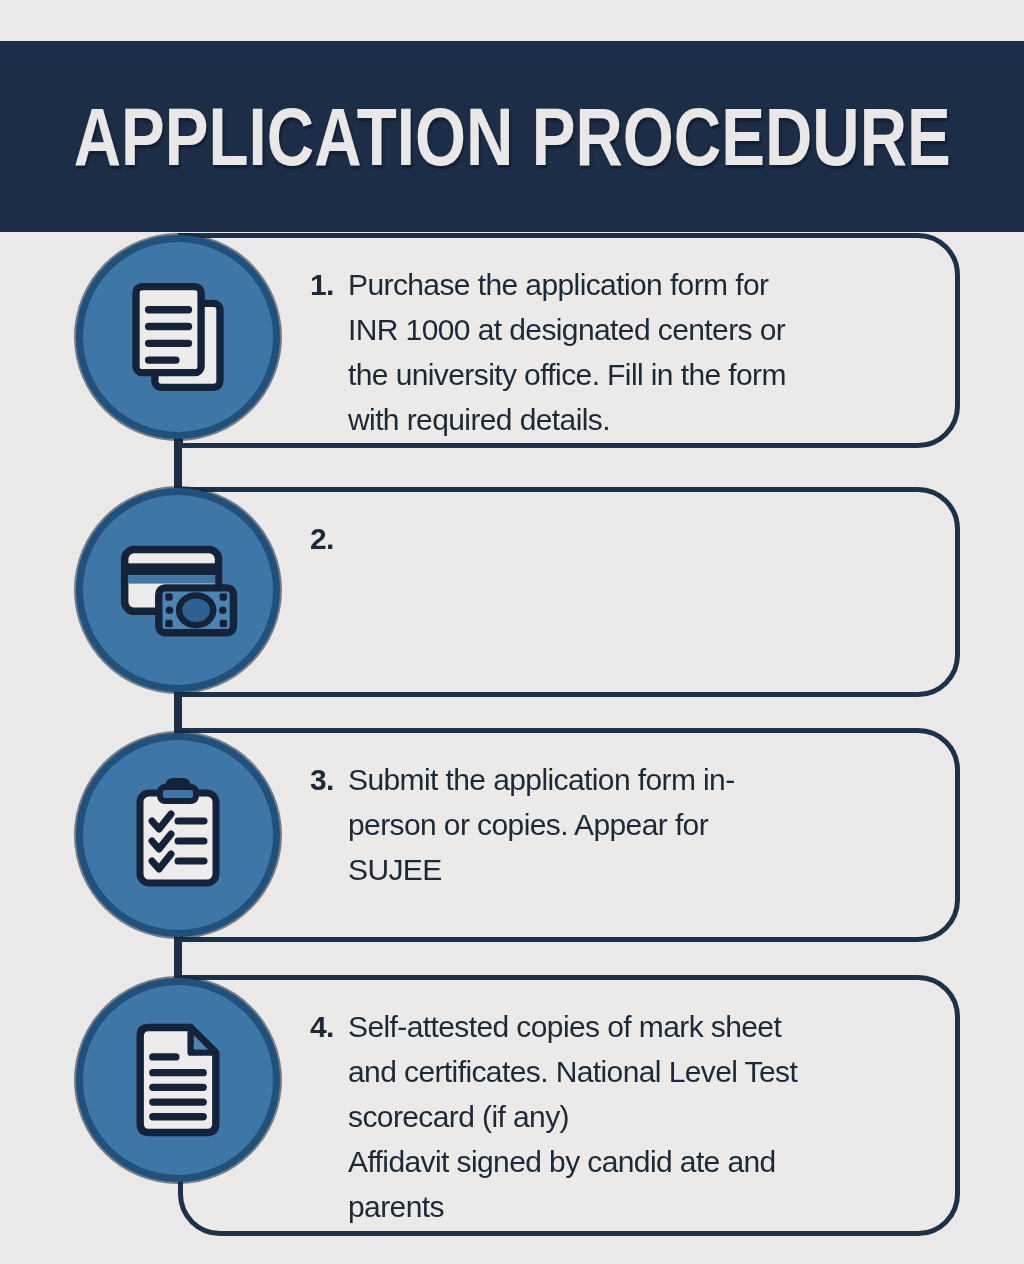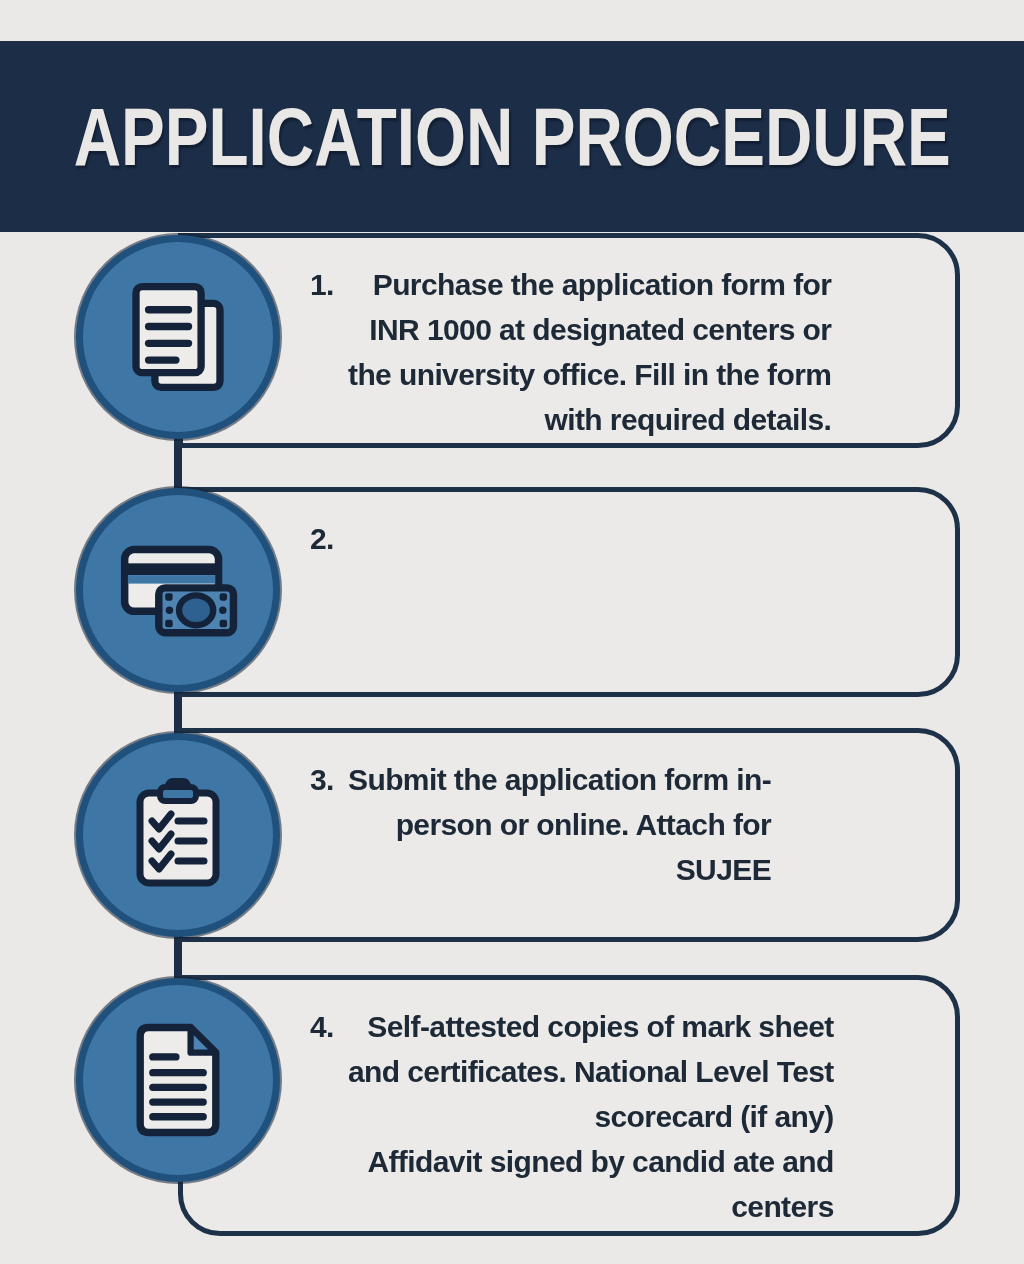--- a/index.html
+++ b/index.html
@@ -31,21 +31,21 @@
   .box2{top:487px;height:210px;}
   .box3{top:728px;height:214px;}
   .box4{top:975px;height:261px;border-radius:0 42px 42px 42px;}
   .step-line{display:flex;align-items:flex-start;}
   .num{
     flex:0 0 38px;font-size:30px;line-height:45px;font-weight:700;
     color:#1d2936;letter-spacing:-0.6px;
   }
   .txt{
     font-size:30px;line-height:45px;color:#1d2936;letter-spacing:-0.6px;
-    white-space:pre-line;font-weight:700;text-align:right;
+    white-space:pre-line;font-weight:400;
   }
   .circle{
     position:absolute;left:76px;width:190px;height:190px;border-radius:50%;
     background:#3e76a6;border:7px solid #20507c;z-index:2;
     box-shadow:0 0 0 2px rgba(18,33,52,0.55);
     display:flex;align-items:center;justify-content:center;
   }
   .c1{top:235px;}
   .c2{top:488px;}
   .c3{top:733px;}
@@ -74,33 +74,33 @@
 <div class="box box2">
   <div class="step-line">
     <span class="num">2.</span>
   </div>
 </div>
 
 <div class="box box3">
   <div class="step-line">
     <span class="num">3.</span>
     <span class="txt">Submit the application form in-
-person or online. Attach for
+person or copies. Appear for
 SUJEE</span>
   </div>
 </div>
 
 <div class="box box4">
   <div class="step-line">
     <span class="num">4.</span>
     <span class="txt">Self-attested copies of mark sheet
 and certificates. National Level Test
 scorecard (if any)
 Affidavit signed by candid ate and
-centers</span>
+parents</span>
   </div>
 </div>
 
 <div class="circle c1">
   <svg width="126" height="126" viewBox="0 0 120 120">
     <g stroke="#14233a" stroke-width="7" stroke-linecap="round" stroke-linejoin="round">
       <rect x="38" y="28" width="62" height="80" rx="6" fill="#edecea"></rect>
       <rect x="20" y="12" width="62" height="82" rx="6" fill="#edecea"></rect>
       <line x1="32" y1="34" x2="70" y2="34"></line>
       <line x1="32" y1="50" x2="70" y2="50"></line>

